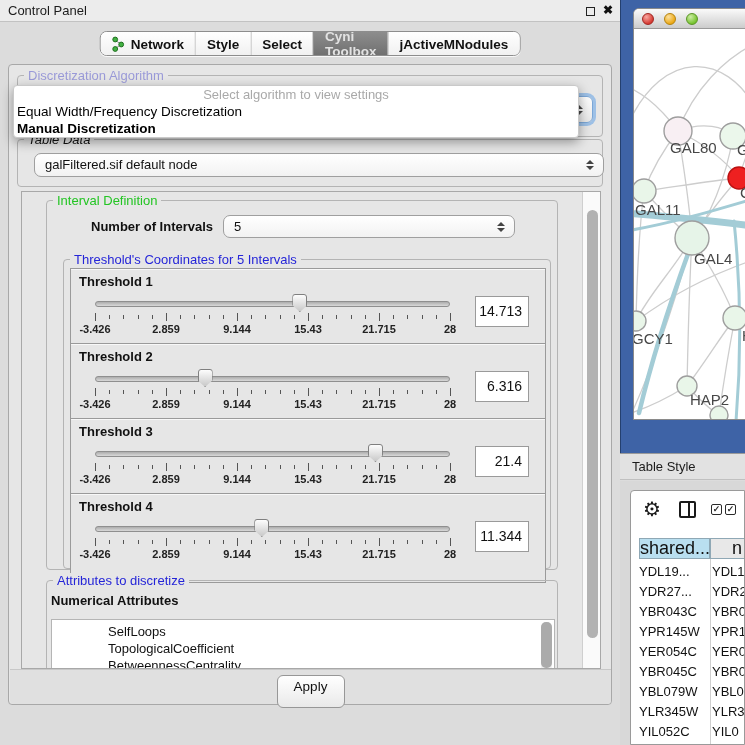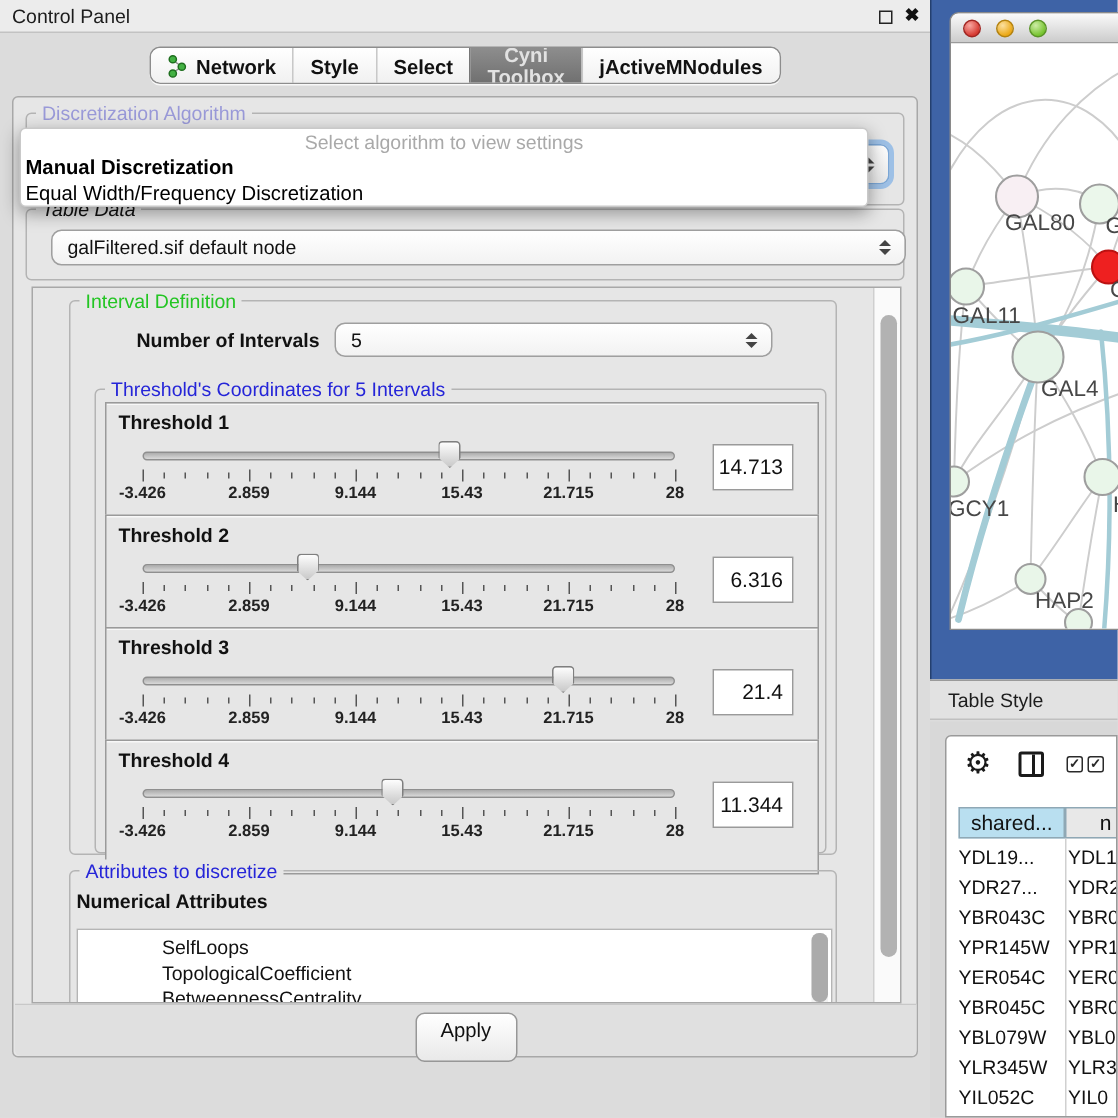--- a/index.html
+++ b/index.html
@@ -13,21 +13,21 @@
   #cp-title{position:absolute;left:8px;top:0;line-height:22px;font-size:13px;color:#1c1c1c;}
   #float-ic{position:absolute;right:25px;top:7px;width:9px;height:9px;border:1.5px solid #222;}
   #close-ic{position:absolute;right:7px;top:3px;font-size:12px;font-weight:bold;color:#111;}
 
   
   .seg{display:inline-flex;height:25px;background:#fff;border:1px solid #8d8d8d;border-radius:7px;
     overflow:hidden;box-shadow:0 1px 0 rgba(255,255,255,.8);}
   .seg-item{display:flex;align-items:center;padding:12px 11px;font-size:13.5px;font-weight:bold;
     color:#111;background:linear-gradient(#ffffff,#f0f0f0);border-left:1px solid #c6c6c6;cursor:default;}
   .seg-item:first-child{border-left:none;}
-  .seg-item.sel{background:linear-gradient(#8d8d8d,#6f6f6f);color:#e2e2e2;border-left:1px solid #6f6f6f;text-align:center;}
+  .seg-item.sel{background:linear-gradient(#8d8d8d,#6f6f6f);color:#e2e2e2;border-left:1px solid #6f6f6f;}
   .seg-item .ticon{margin-right:6px;display:inline-flex;}
   #top-tabs{position:absolute;left:310px;top:31px;transform:translateX(-50%);}
   #bottom-tabs{position:absolute;left:307px;top:703px;transform:translateX(-50%);}
 
   
   #outer{position:absolute;left:8px;top:64px;width:604px;height:641px;background:#e6e6e6;
     border:1px solid #a8a8a8;border-radius:4px;}
 
   .groupbox{position:absolute;border:1px solid #b4b4b4;border-radius:4px;}
   .gb-label{position:absolute;top:-8px;left:6px;background:#e6e6e6;padding:0 4px;font-size:13px;}
@@ -114,21 +114,21 @@
   #tp-inner{position:absolute;left:10px;top:9px;width:115px;height:255px;background:#fff;
     border:1px solid #9a9a9a;border-radius:4px 0 0 0;overflow:hidden;}
   #gear{position:absolute;left:12px;top:6px;font-size:20px;color:#1a1a1a;line-height:24px;}
   #colicon{position:absolute;left:48px;top:10px;width:17px;height:17px;border:2px solid #1a1a1a;border-radius:2px;}
   #colicon i{position:absolute;left:50%;top:0;width:2px;height:13px;background:#1a1a1a;}
   .cbx{position:absolute;top:13px;width:11px;height:11px;border:1.5px solid #2a2a2a;border-radius:2px;
     font-size:9px;line-height:9px;text-align:center;color:#2a2a2a;font-weight:bold;}
   #cbx1{left:80px;} #cbx2{left:94px;}
   #tp-table{position:absolute;left:0;top:40px;width:115px;height:215px;}
   #tp-headrow{position:absolute;left:8px;top:7px;height:21px;display:flex;}
-  .hcell{border:1px solid #8fa8b5;font-size:14px;color:#111;line-height:19px;text-align:center;background:#e8e8e8;}
+  .hcell{border:1px solid #8fa8b5;font-size:18px;color:#111;line-height:19px;text-align:center;background:#e8e8e8;}
   .hcell.sel{background:#b9dff0;}
   .tp-row{position:absolute;left:8px;height:20px;font-size:13px;color:#111;line-height:20px;white-space:nowrap;}
   .tp-c1{position:absolute;left:0;width:71px;}
   .tp-c2{position:absolute;left:73px;width:60px;}
   #tp-coldiv{position:absolute;left:79px;top:28px;width:1px;height:192px;background:#d0d0d0;}
 </style>
 </head>
 <body>
 
 <div id="cp">
@@ -173,22 +173,22 @@
     <div id="focus-spin">
       <span class="spin-arrows">
           <i class="up"></i>
           <i class="dn"></i>
         </span>
     </div>
 
     <div id="algo-popup">
       <div id="algo-hint">Select algorithm to view settings</div>
       <div id="algo-options">
+          <div class="pop-item">Equal Width/Frequency Discretization</div>
           <div class="pop-item bold">Manual Discretization</div>
-          <div class="pop-item">Equal Width/Frequency Discretization</div>
         </div>
     </div>
 
     <div class="groupbox" style="left:8px;top:74px;width:586px;height:48px;">
       <span class="gb-label gb-black">Table Data</span>
       <div class="combo" style="left:16px;top:13px;width:570px;height:24px;">
         <span class="cval">galFiltered.sif default node</span>
         <span class="spin-arrows">
             <i class="up"></i>
             <i class="dn"></i>

